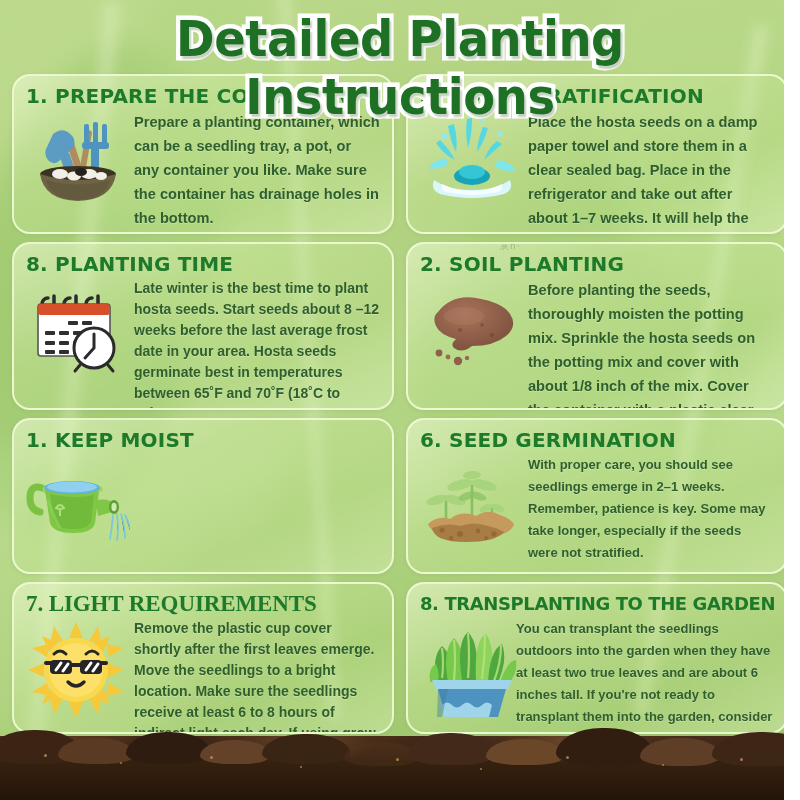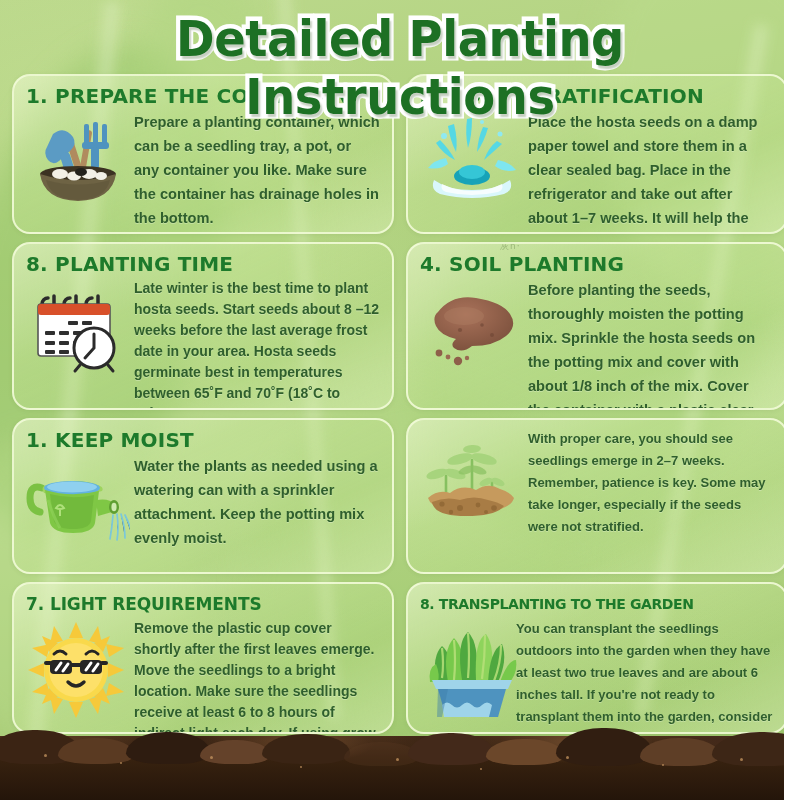--- a/index.html
+++ b/index.html
@@ -88,22 +88,22 @@
   .card-title {
     font-family: "DejaVu Sans", sans-serif;
     font-weight: 700;
     font-size: 20px;
     line-height: 24px;
     color: #1d7a2b;
     letter-spacing: 0.2px;
     white-space: nowrap;
     margin-bottom: 2px;
   }
-  .card.tight .card-title { font-size: 17px; letter-spacing: -0.1px; }
-  .card.tighter .card-title { font-size: 14px; letter-spacing: -0.4px; }
+  .card.tight .card-title { font-size: 23px; letter-spacing: -0.1px; font-family: Liberation Serif, serif; }
+  .card.tighter .card-title { font-size: 18px; letter-spacing: -0.4px; }
 
   .card-body {
     position: relative;
     height: calc(100% - 26px);
     font-weight: bold;
   }
 
   .icon-box {
     position: absolute;
     left: 0; top: 2px;
@@ -273,21 +273,21 @@
             <circle cx="66" cy="66" r="20" fill="#ffffff" stroke="#2b2b2b" stroke-width="3"></circle>
             <path d="M66 52 v14 l-9 10" stroke="#2b2b2b" stroke-width="3" fill="none" stroke-linecap="round"></path>
             <path d="M52 83 l-5 6 M80 83 l5 6" stroke="#2b2b2b" stroke-width="3" stroke-linecap="round"></path>
           </svg>
         </div>
         <div class="card-text">Late winter is the best time to plant hosta seeds. Start seeds about 8 –12 weeks before the last average frost date in your area. Hosta seeds germinate best in temperatures between 65˚F and 70˚F (18˚C to 21˚C).</div>
       </div>
     </div>
 
     <div class="card">
-      <div class="card-title">4. SOIL PLANTING</div>
+      <div class="card-title">2. SOIL PLANTING</div>
       <span class="watermark">灰n·</span>
       <div class="card-body">
         <div class="icon-box">
           <svg width="104" height="96" viewBox="0 0 104 96">
             <defs>
               <radialGradient id="soilg" cx="40%" cy="32%" r="72%">
                 <stop offset="0%" stop-color="#a9725a"></stop>
                 <stop offset="55%" stop-color="#91604a"></stop>
                 <stop offset="100%" stop-color="#7c513d"></stop>
               </radialGradient>
@@ -324,25 +324,25 @@
             <ellipse cx="88" cy="49" rx="2.6" ry="4.2" fill="#cfeab0"></ellipse>
             <g stroke="#6fc4e8" stroke-width="1.7" stroke-linecap="round" opacity=".85">
               <path d="M91 56 q2 14 0 26"></path>
               <path d="M95 56 q4 13 4 24"></path>
               <path d="M87 57 q-1 13 -3 24"></path>
               <path d="M99 57 q6 12 7 21"></path>
             </g>
             <path d="M30 50 q4 -6 8 0 q-4 2 -8 0 z M34 50 v8" stroke="#aee07a" stroke-width="2" fill="none"></path>
           </svg>
         </div>
-        <div class="card-text">Water the plants as needed using a watering can with a sprinkler attachment. Keep the potting mix evenly moist.</div>
       </div>
     </div>
 
     <div class="card dense2">
+      <div class="card-title">6. SEED GERMINATION</div>
       <div class="card-body">
         <div class="icon-box">
           <svg width="104" height="96" viewBox="0 0 104 96">
             <g stroke="#86c060" stroke-width="2.6" fill="none" stroke-linecap="round">
               <path d="M26 62 v-18"></path>
                 <path d="M52 62 v-34"></path>
                 <path d="M72 64 v-14"></path>
             </g>
             <g fill="#a7d47d">
               <ellipse cx="17" cy="42" rx="11" ry="4.5" transform="rotate(-16 17 42)"></ellipse>
@@ -362,21 +362,21 @@
             <g fill="#8e6634" opacity=".8">
               <circle cx="22" cy="72" r="2.6"></circle>
                 <circle cx="40" cy="76" r="3"></circle>
               <circle cx="58" cy="73" r="2.4"></circle>
                 <circle cx="74" cy="76" r="2.8"></circle>
               <circle cx="31" cy="80" r="2.2"></circle>
                 <circle cx="66" cy="80" r="2"></circle>
             </g>
           </svg>
         </div>
-        <div class="card-text">With proper care, you should see seedlings emerge in 2–7 weeks. Remember, patience is key. Some may take longer, especially if the seeds were not stratified.</div>
+        <div class="card-text">With proper care, you should see seedlings emerge in 2–1 weeks. Remember, patience is key. Some may take longer, especially if the seeds were not stratified.</div>
       </div>
     </div>
 
     <div class="card tight dense">
       <div class="card-title">7. LIGHT REQUIREMENTS</div>
       <div class="card-body">
         <div class="icon-box">
           <svg width="104" height="100" viewBox="0 0 104 100">
             <g fill="#f6c93a">
               <path d="M50 2 l7 16 -14 0 z"></path>

